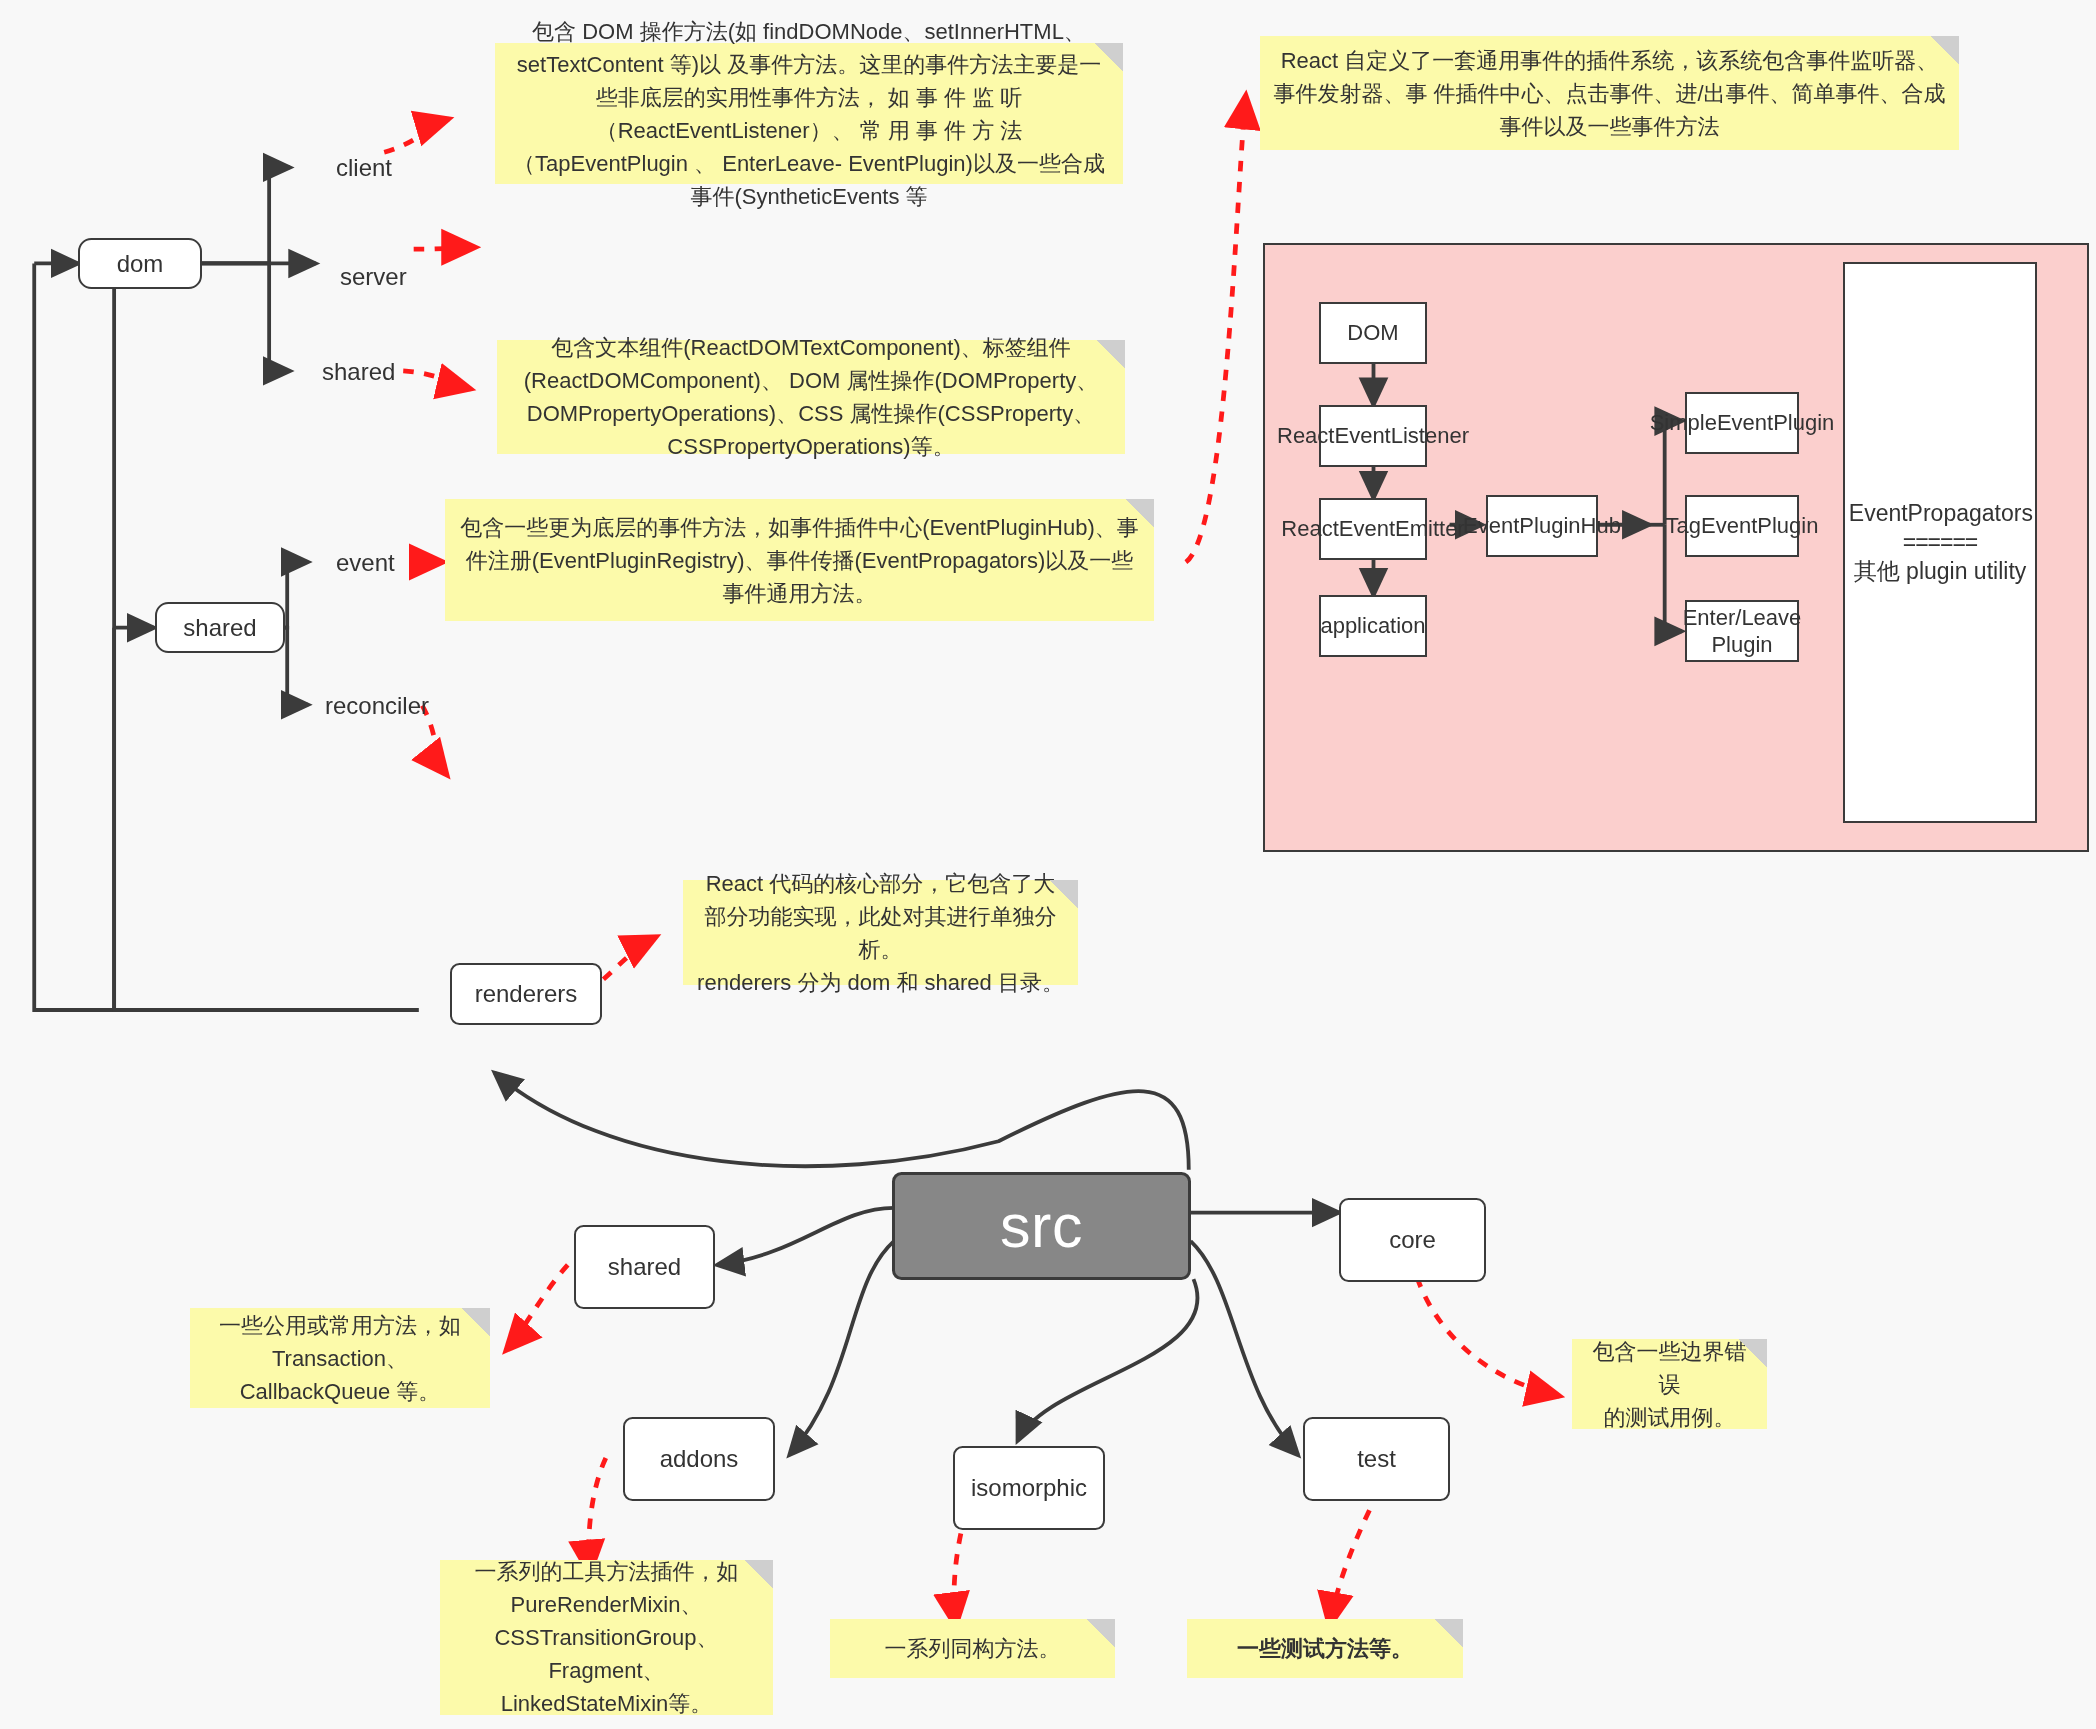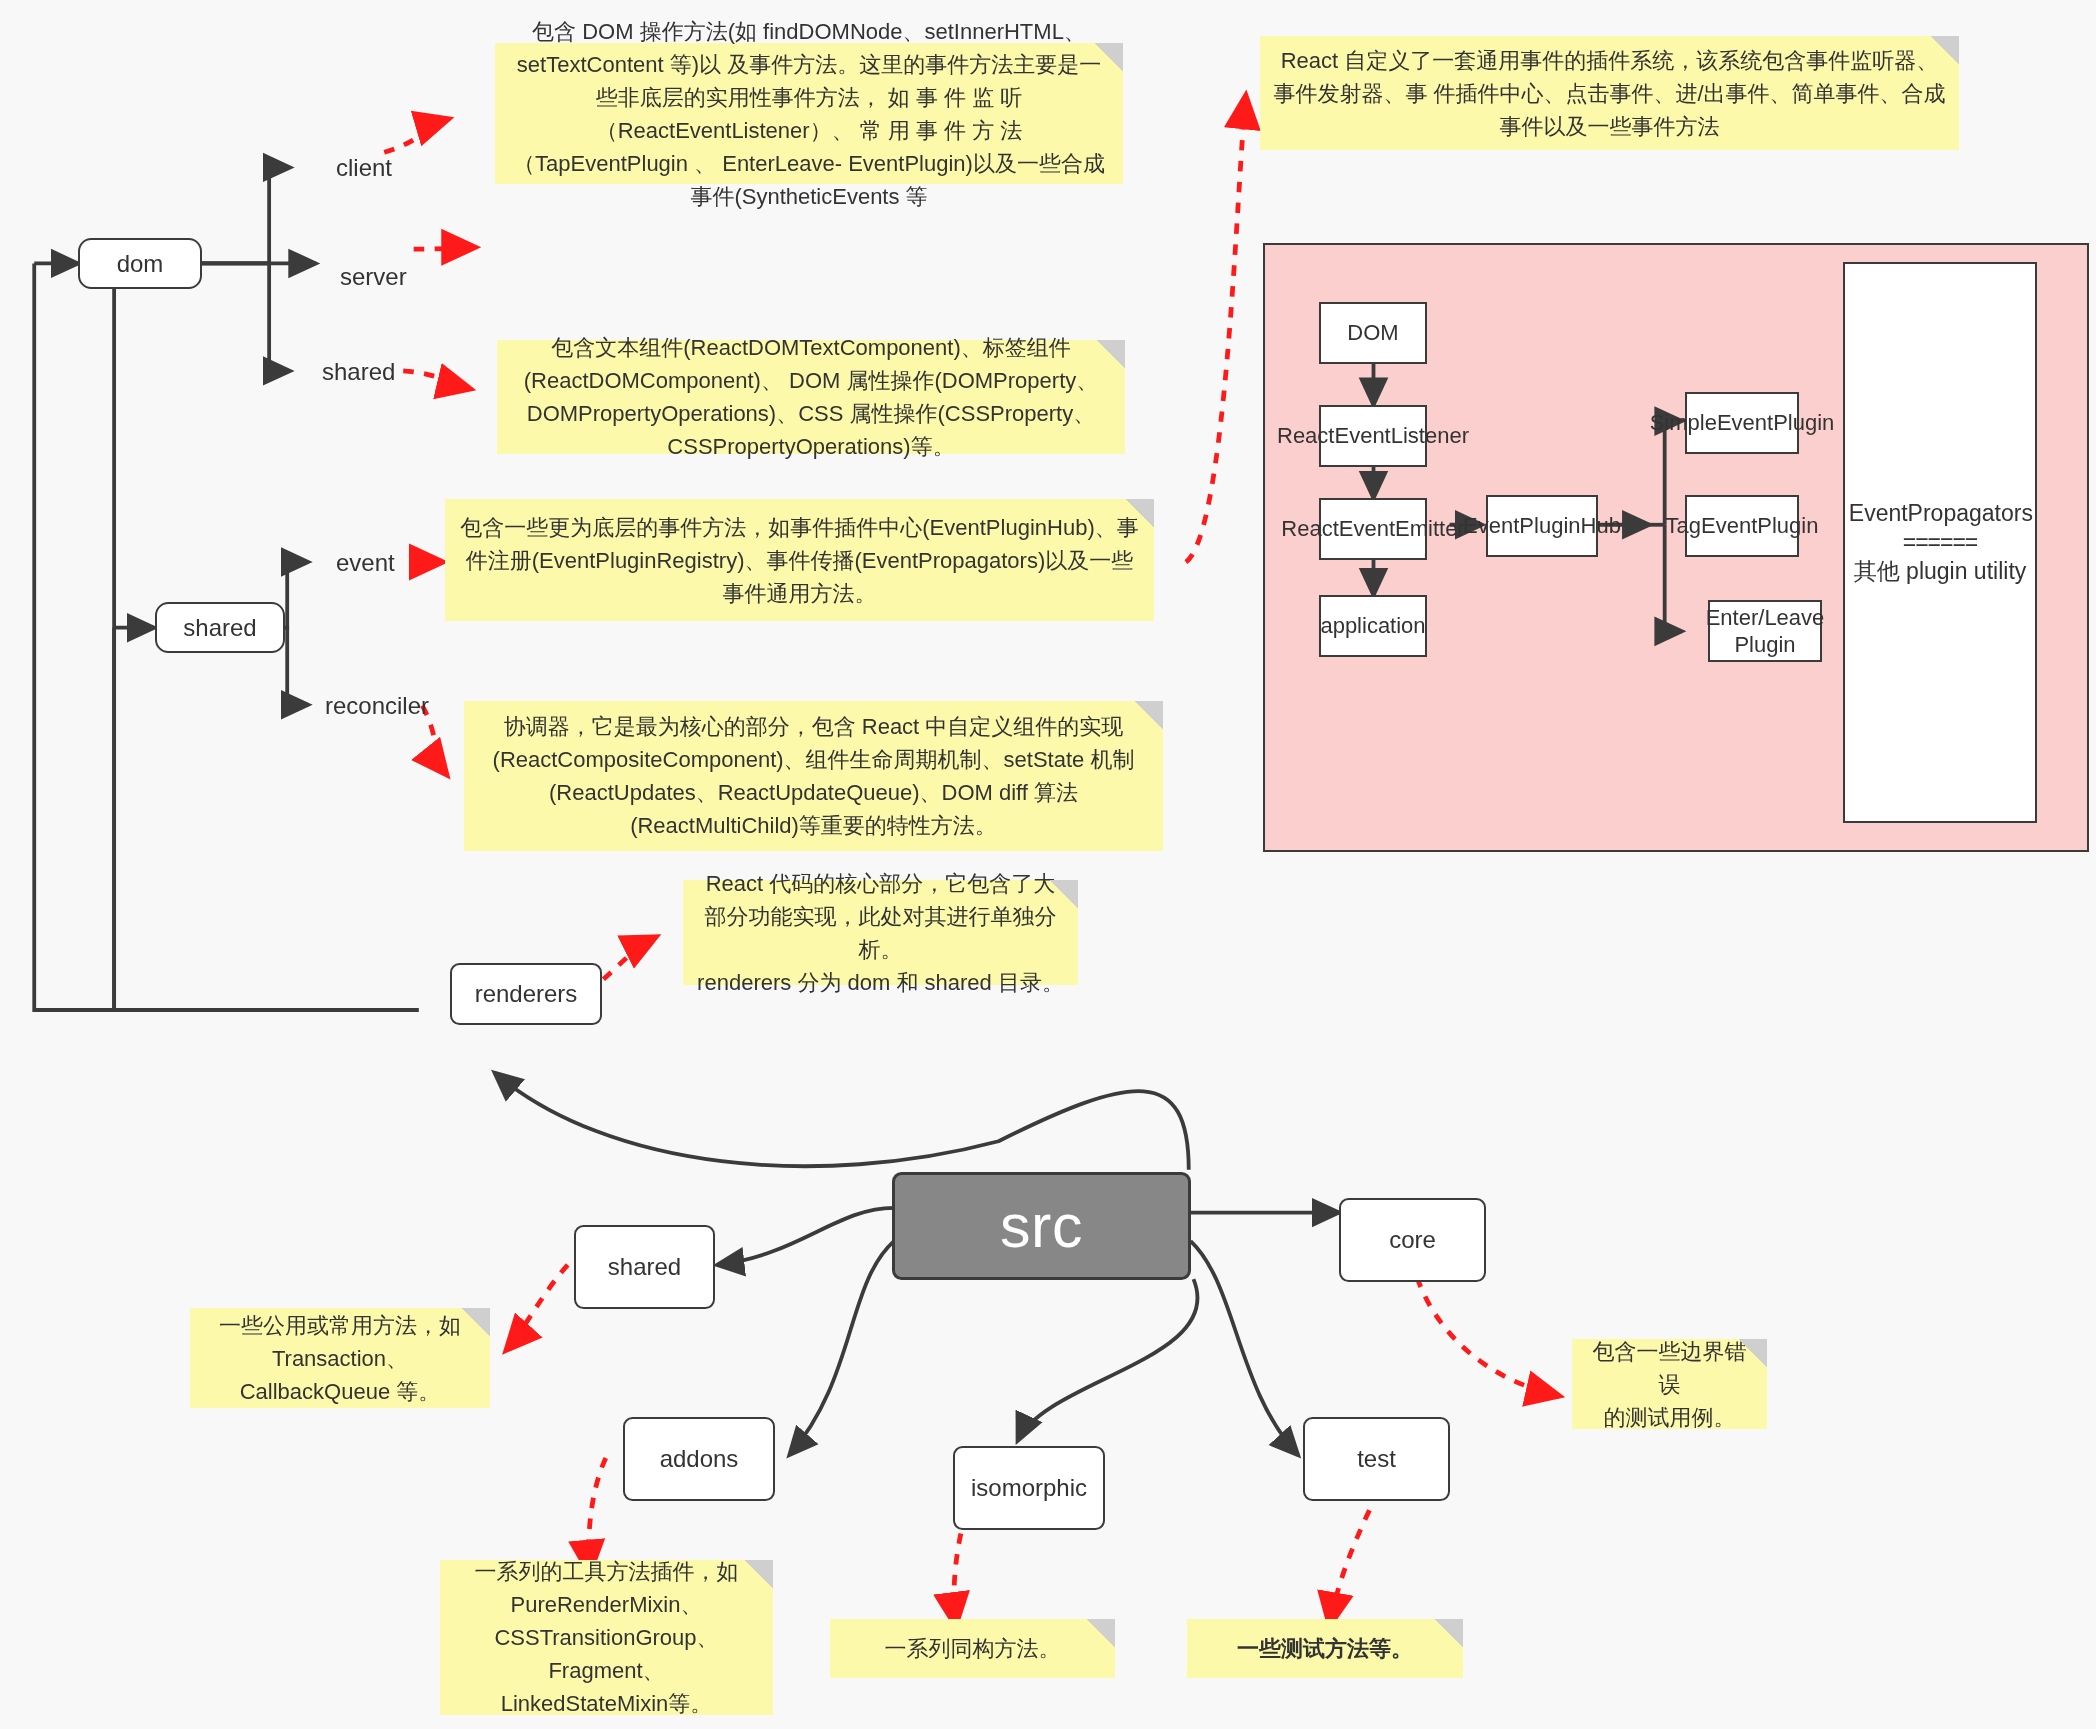--- a/index.html
+++ b/index.html
@@ -171,24 +171,20 @@
   <div class="note" style="left:497px;top:340px;width:628px;height:114px;">
     <span class="fold"></span>
     <span class="txt">包含文本组件(ReactDOMTextComponent)、标签组件(ReactDOMComponent)、 DOM 属性操作(DOMProperty、DOMPropertyOperations)、CSS 属性操作(CSSProperty、CSSPropertyOperations)等。</span>
   </div>
 
   <div class="note" style="left:445px;top:499px;width:709px;height:122px;">
     <span class="fold"></span>
     <span class="txt">包含一些更为底层的事件方法，如事件插件中心(EventPluginHub)、事件注册(EventPluginRegistry)、事件传播(EventPropagators)以及一些事件通用方法。</span>
   </div>
 
-  <div class="note" style="left:464px;top:701px;width:699px;height:150px;">
-    <span class="fold"></span>
-    <span class="txt">协调器，它是最为核心的部分，包含 React 中自定义组件的实现(ReactCompositeComponent)、组件生命周期机制、setState 机制(ReactUpdates、ReactUpdateQueue)、DOM diff 算法(ReactMultiChild)等重要的特性方法。</span>
-  </div>
 
   <div class="note" style="left:1260px;top:36px;width:699px;height:114px;">
     <span class="fold"></span>
     <span class="txt">React 自定义了一套通用事件的插件系统，该系统包含事件监听器、事件发射器、事 件插件中心、点击事件、进/出事件、简单事件、合成事件以及一些事件方法</span>
   </div>
 
   <div class="note" style="left:683px;top:880px;width:395px;height:105px;white-space:pre-line;">
     <span class="fold"></span>
     <span class="txt">React 代码的核心部分，它包含了大部分功能实现，此处对其进行单独分析。
 renderers 分为 dom 和 shared 目录。</span>
@@ -269,21 +265,21 @@
     </div>
 
     <div class="pbox" style="left:420px;top:147px;width:114px;height:62px;">
       <span>SimpleEventPlugin</span>
     </div>
 
     <div class="pbox" style="left:420px;top:250px;width:114px;height:62px;">
       <span>TagEventPlugin</span>
     </div>
 
-    <div class="pbox" style="left:420px;top:355px;width:114px;height:62px;margin-left:23px;">
+    <div class="pbox" style="left:420px;top:355px;width:114px;height:62px;">
       <span>Enter/Leave Plugin</span>
     </div>
 
     <div class="pbox tall" style="left: 578px; width: 194px; height: 561px; top: 17px; margin-top: 0px;">
       <div style="width:100%;">
         <div>EventPropagators</div>
         <div class="eqline">======</div>
         <div>其他 plugin utility</div>
       </div>
     </div>

